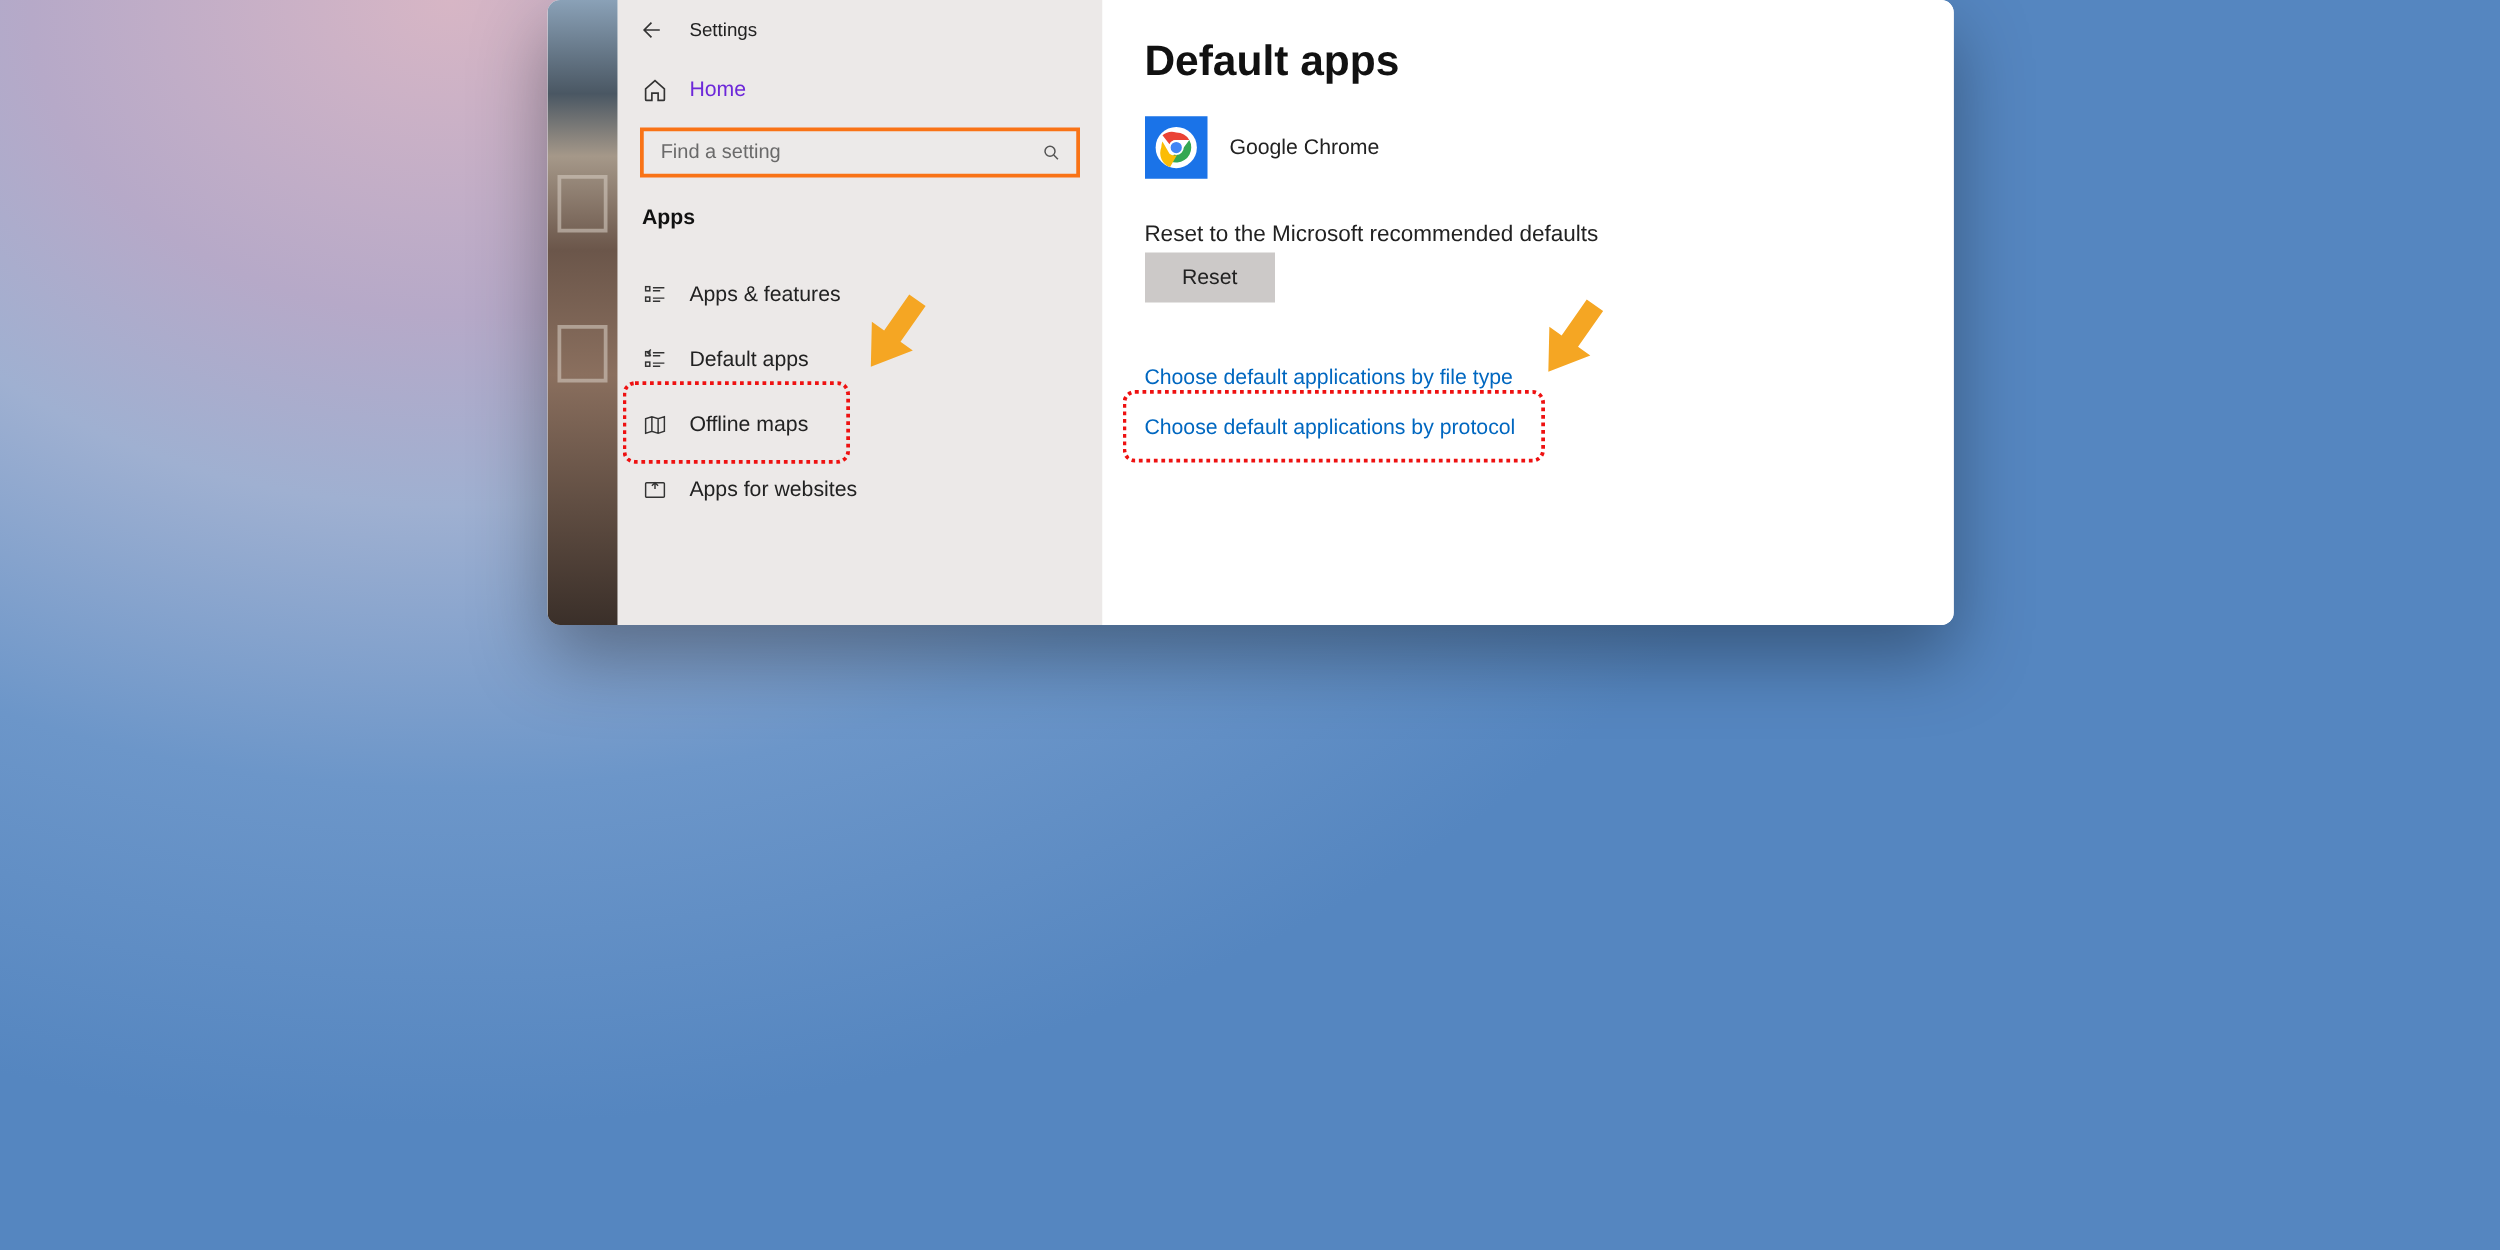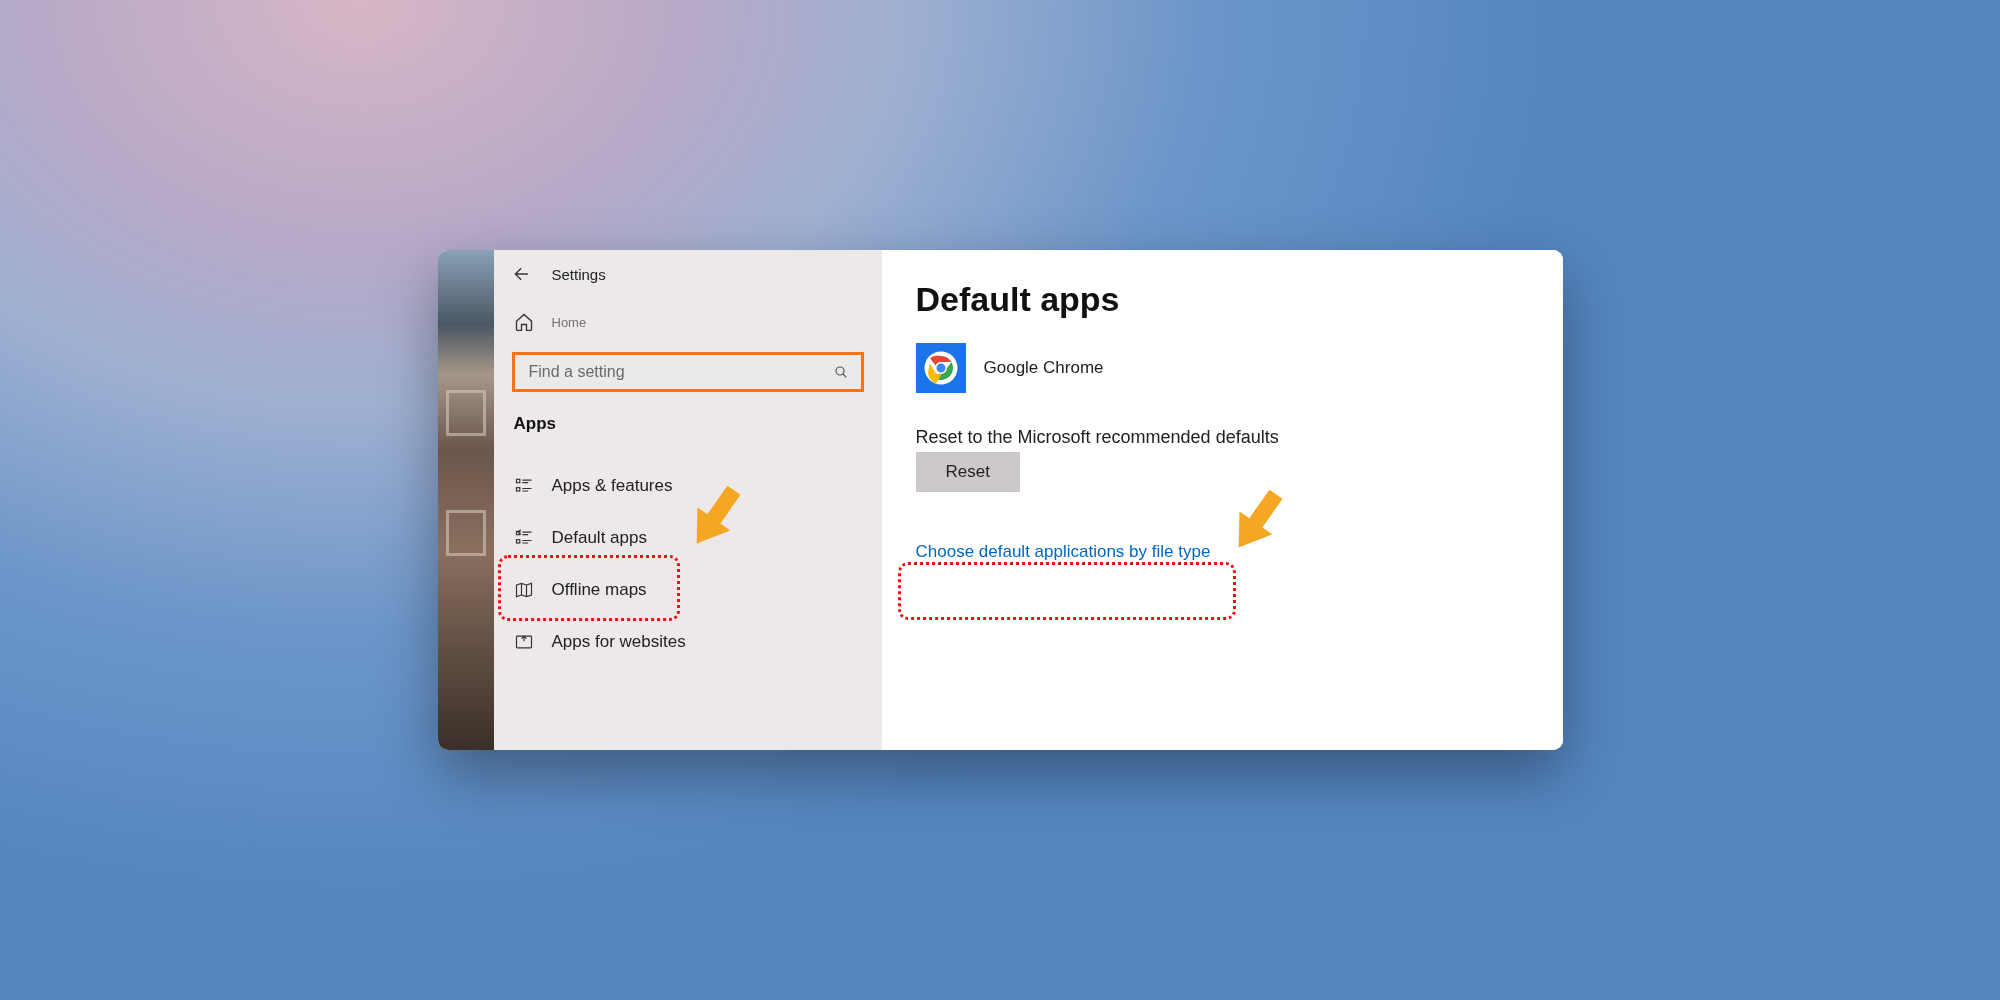--- a/index.html
+++ b/index.html
@@ -1,28 +1,28 @@
 <!DOCTYPE html>
 <html><head>
 <meta charset="utf-8">
 <style>
 html,body{margin:0;padding:0;width:2000px;height:1000px;font-family:"Segoe UI",Arial,sans-serif;overflow:hidden}
-.bg{width:2000px;height:1000px;background:radial-gradient(ellipse 1200px 900px at 18% 0%,#d7b6c5 0%,#b6a9c8 28%,#9fb0d1 45%,#6c96c9 70%,#5586c0 100%);display:flex;align-items:center;justify-content:center}
+.bg{width:2000px;height:1000px;background:radial-gradient(ellipse 1200px 900px at 18% 0%,#d7b6c5 0%,#b6a9c8 28%,#9fb0d1 45%,#6c96c9 70%,#5586c0 100%);display:flex;align-items:flex-start;justify-content:center}
 .window{width:1125px;height:500px;background:#fff;border-radius:10px;overflow:hidden;display:flex;box-shadow:0 25px 60px rgba(0,0,0,.35);position:relative}
 .photo-strip{width:56px;height:100%;background:linear-gradient(180deg,#8aa1b7 0%,#4a5763 15%,#a59889 25%,#6b564a 40%,#8a6f5e 60%,#3a2f29 100%);position:relative;flex-shrink:0}
 .photo-strip::before,.photo-strip::after{content:"";position:absolute;left:8px;right:8px;height:40px;border:3px solid rgba(210,200,190,.6)}
 .photo-strip::before{top:140px}
 .photo-strip::after{top:260px}
 .sidebar{width:388px;background:#ece9e8;flex-shrink:0;padding:0;box-sizing:border-box;display:flex;flex-direction:column}
 .titlebar{display:flex;align-items:center;height:48px;padding-left:18px;gap:20px}
 .back-arrow{width:20px;height:20px;display:flex;align-items:center;justify-content:center;color:#333;cursor:pointer}
 .title{font-size:15px;color:#222}
 .home-row{display:flex;align-items:center;gap:18px;padding:14px 18px 14px 20px;cursor:pointer}
 .home-row .icon{width:20px;height:20px;color:#333}
-.home-row .lbl{font-size:13px;color:#737373}
+.home-row .lbl{font-size:17px;color:#6d28d9}
 .searchbox{margin:6px 18px 0 18px;height:40px;border:3px solid #f97316;background:#eceae9;display:flex;align-items:center;padding:0 12px;box-sizing:border-box}
 .searchbox input{flex:1;border:none;background:transparent;font-size:16px;color:#333;outline:none}
 .searchbox input::placeholder{color:#6a6a6a}
 .searchbox .sicon{width:16px;height:16px;color:#555}
 .category{font-weight:700;font-size:17px;padding:22px 20px 8px 20px;color:#111}
 .navlist{margin-top:18px}
 .navitem{display:flex;align-items:center;gap:18px;padding:16px 20px;cursor:pointer;position:relative;font-size:17px;color:#222}
 .navitem .icon{width:20px;height:20px;color:#333;display:flex;align-items:center;justify-content:center}
 .main{flex:1;background:#fff;padding:30px 34px 20px 34px;box-sizing:border-box}
 .page-title{font-size:34px;font-weight:600;color:#111;margin:0 0 24px 0}
@@ -132,20 +132,21 @@
               <circle cx="24" cy="24" r="7" fill="none" stroke="#fff" stroke-width="2"></circle>
             </svg>
       </div>
       <span class="app-name">Google Chrome</span>
     </div>
 
     <div class="reset-label">Reset to the Microsoft recommended defaults</div>
     <button class="reset-btn">Reset</button>
 
     <a class="linkrow">Choose default applications by file type</a>
+    <a class="linkrow">Choose default applications by protocol</a>
   </div>
 
   <div class="annot" style="left:60px;top:305px;width:176px;height:60px"></div>
   <div class="annot" style="left:460px;top:312px;width:332px;height:52px"></div>
 
   <div class="arrow" style="left:238px;top:228px">
     <svg width="70" height="90">
           <g transform="rotate(35 35 45)">
             <polygon points="35,70 15,40 27,40 27,5 43,5 43,40 55,40" fill="#f5a623"></polygon>
           </g>

